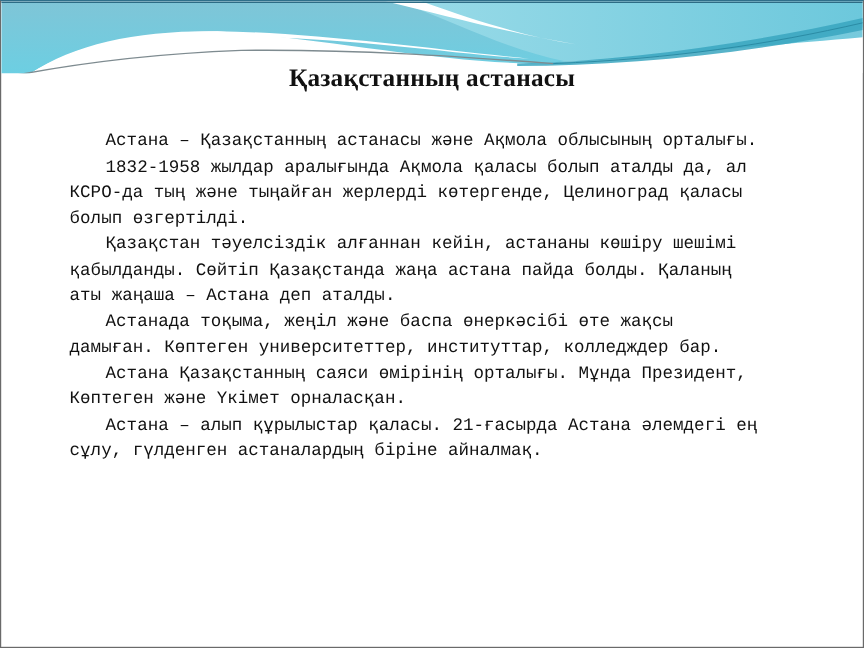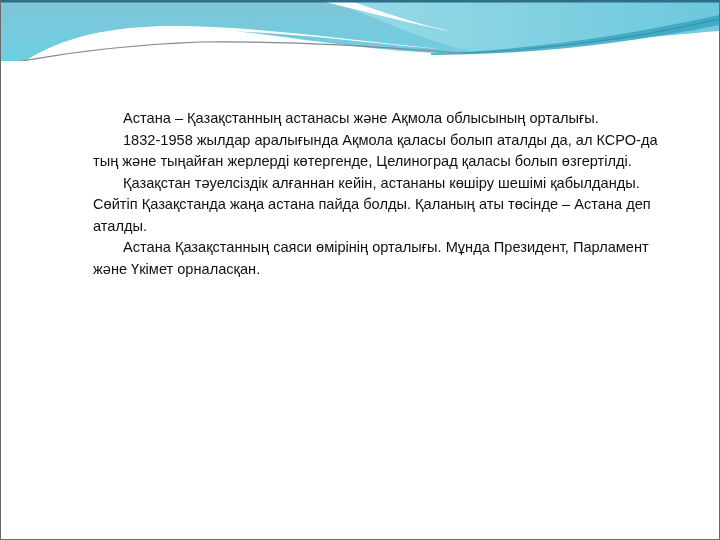--- a/index.html
+++ b/index.html
@@ -43,25 +43,24 @@
       letter-spacing: 0.2px;
       padding-left: 0px;
       box-sizing: border-box;
     }
     .title span { padding-left: 0px; }
     .body-text {
       position: absolute;
       left: 57px;
       top: 107px;
       width: 575px;
-      font-family: Liberation Sans, sans-serif;
+      font-family: Liberation Mono, monospace;
       font-size: 14.6px;
       line-height: 21.5px;
       color: #111111;
-      margin-left: 35px;
     }
     .body-text p {
       margin: 0;
       text-indent: 30px;
     }
   </style>
 </head>
 <body>
 
 <div class="slide">
@@ -94,21 +93,26 @@
     <path d="M320,0 L350,0 C400,18 440,30 480,36 C430,28 370,12 320,0 Z" fill="#ffffff"></path>
 
     <path d="M430,52 C520,50 620,36 718,14 L718,24 C620,44 520,54 430,54 Z" fill="#3aa6bf" opacity="0.85"></path>
 
     <path d="M0,64 C60,52 120,44 200,41 C300,40 380,46 460,52" stroke="#7e8b90" stroke-width="1.2" fill="none"></path>
     <path d="M460,52 C560,48 640,36 718,18" stroke="#2a8aa3" stroke-width="0.8" fill="none"></path>
 
     <rect x="0" y="0" width="718" height="1.5" fill="#2d6c85"></rect>
   </svg>
 
+  <div class="title">
+    <span>Қазақстанның  астанасы</span>
+  </div>
 
   <div class="body-text">
     <p>Астана – Қазақстанның астанасы және Ақмола облысының орталығы.</p>
     <p>1832-1958 жылдар аралығында Ақмола қаласы болып аталды да, ал КСРО-да  тың және тыңайған жерлерді көтергенде, Целиноград қаласы болып өзгертілді.</p>
-    <p>Қазақстан тәуелсіздік алғаннан кейін, астананы көшіру шешімі қабылданды. Сөйтіп Қазақстанда жаңа астана пайда болды. Қаланың аты төсінде – Астана деп аталды.</p>
-    <p>Астана Қазақстанның саяси өмірінің орталығы. Мұнда Президент, Парламент және Үкімет орналасқан.</p>
+    <p>Қазақстан тәуелсіздік алғаннан кейін, астананы көшіру шешімі қабылданды. Сөйтіп Қазақстанда жаңа астана пайда болды. Қаланың аты жаңаша – Астана деп аталды.</p>
+    <p>Астанада тоқыма, жеңіл және баспа  өнеркәсібі өте жақсы дамыған. Көптеген университеттер, институттар, колледждер бар.</p>
+    <p>Астана Қазақстанның саяси өмірінің орталығы. Мұнда Президент, Көптеген және Үкімет орналасқан.</p>
+    <p>Астана – алып құрылыстар қаласы. 21-ғасырда Астана әлемдегі ең сұлу, гүлденген астаналардың біріне айналмақ.</p>
   </div>
 
 </div>
 
 </body></html>

